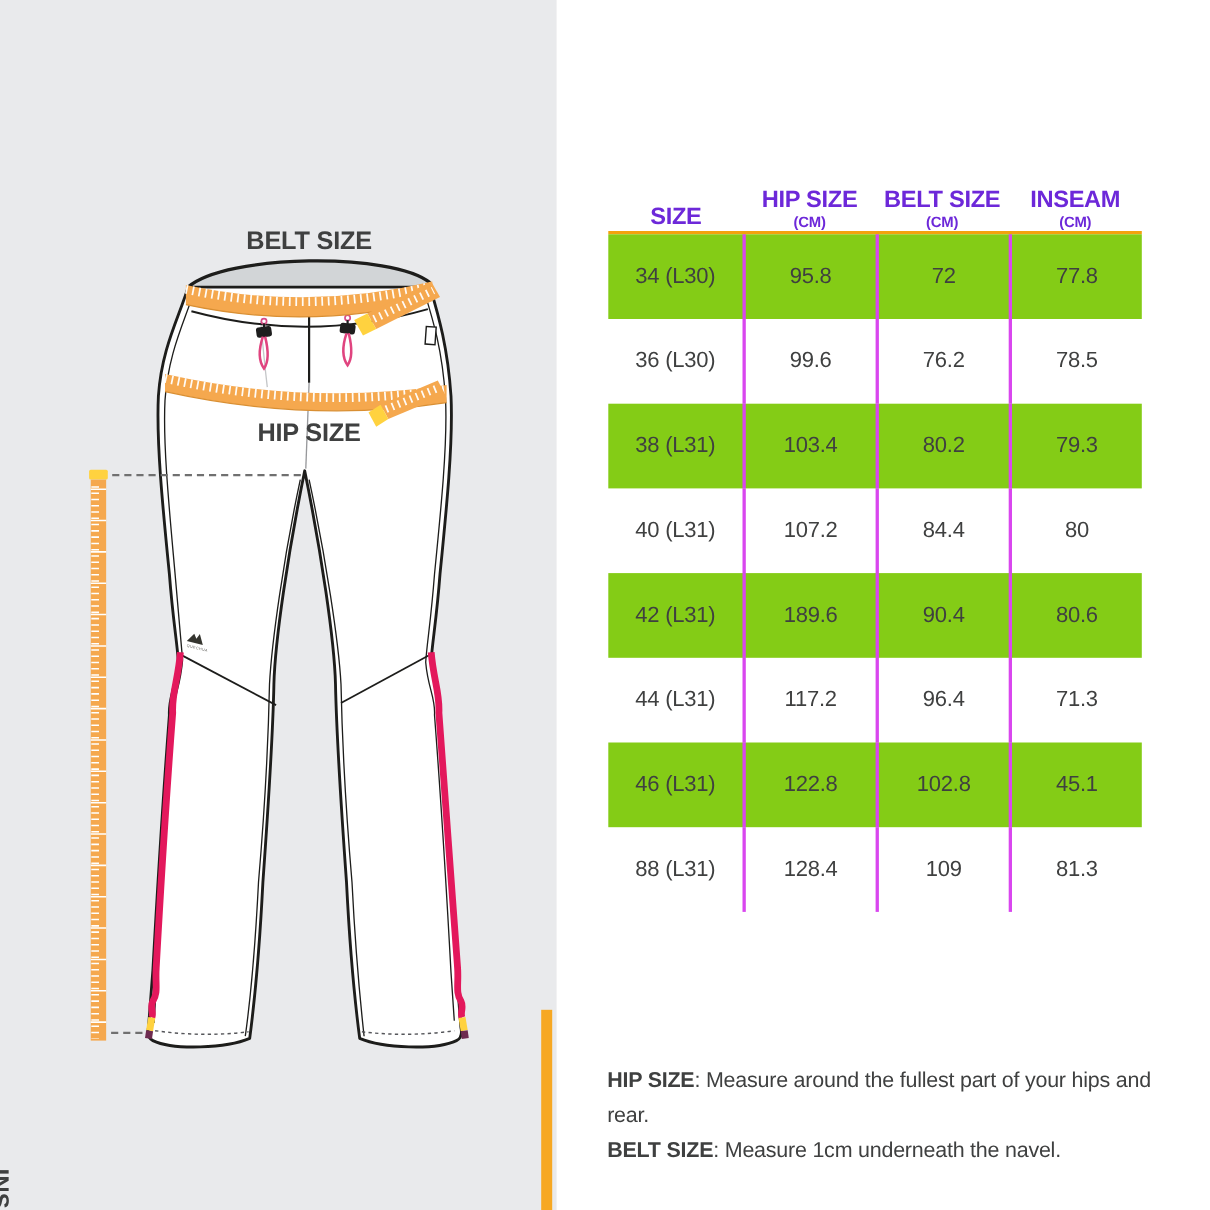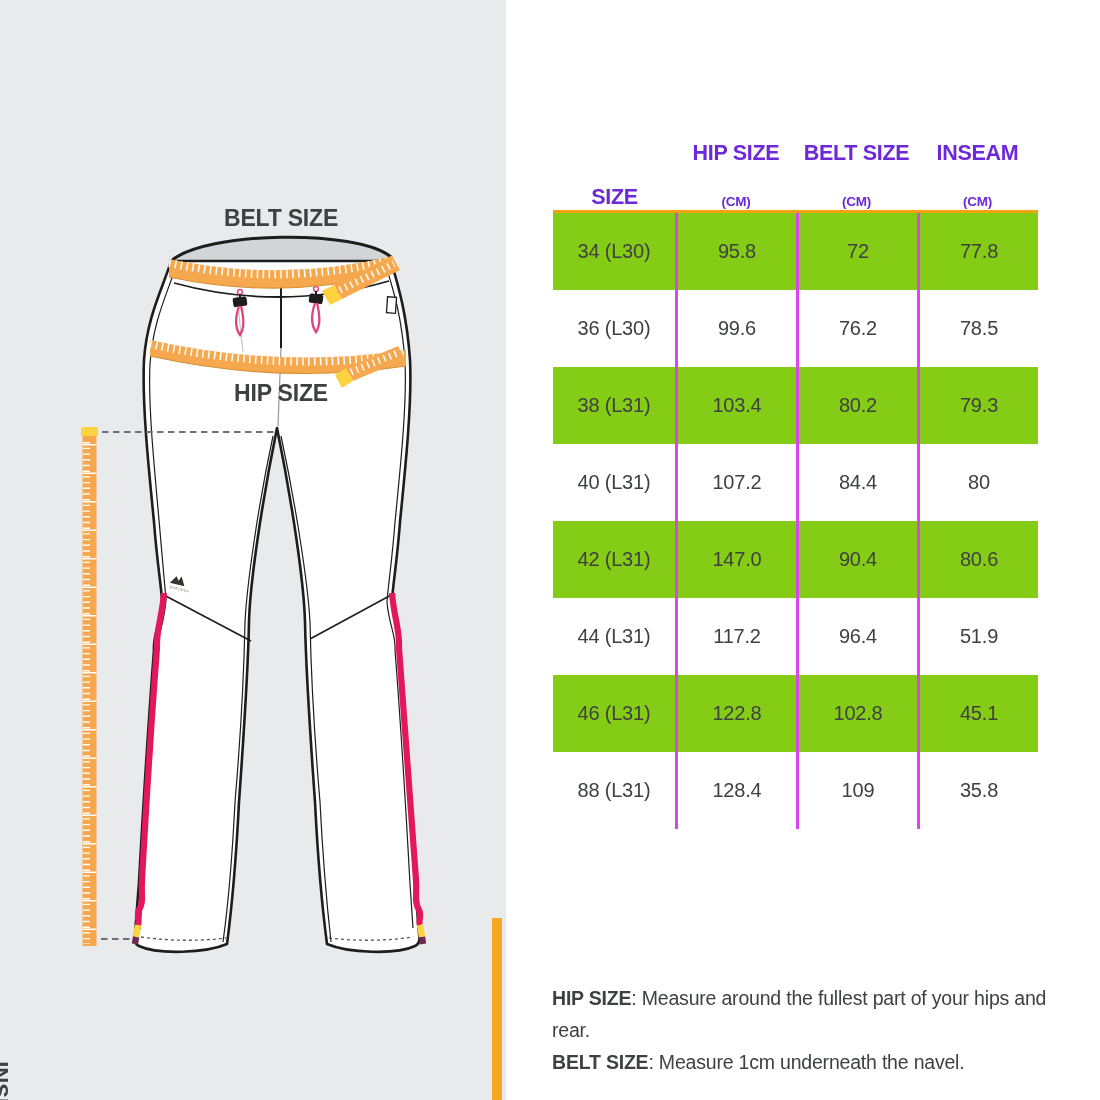--- a/index.html
+++ b/index.html
@@ -13,31 +13,31 @@
   .inseam-label{left:49px;top:655px;width:0;height:0;display:flex;align-items:center;justify-content:center;}
   .inseam-label span{display:block;transform:rotate(90deg);transform-origin:center;
     font-weight:bold;font-size:22px;color:#3F4040;letter-spacing:0px;white-space:nowrap;}
   .accent-bar{position:absolute;left:492px;top:918px;width:10px;height:182px;background:#F7A823;}
   
   .size-table{position:absolute;left:553px;top:156px;width:485px;}
   .thead{display:flex;height:54px;}
   .th{display:flex;flex-direction:column;align-items:center;justify-content:flex-end;
       color:#6d28d9;}
   .th .lbl{font-weight:bold;font-size:21.5px;line-height:26px;letter-spacing:-0.3px;}
-  .th .unit{font-weight:bold;font-size:13.5px;line-height:16px;letter-spacing:-0.2px;margin-top:28px;}
+  .th .unit{font-weight:bold;font-size:13.5px;line-height:16px;letter-spacing:-0.2px;}
   .orange-line{height:3px;background:#F2A20E;}
   .trow{display:flex;height:77px;}
   .trow.odd{background:#84cc16;}
   .td{display:flex;align-items:center;justify-content:center;font-size:20px;color:#3F4040;
       letter-spacing:-0.2px;}
   .td.b1{border-left:3px solid #d946ef;}
   .c0{width:123px;} .c1{width:120px;} .c2{width:121px;} .c3{width:121px;}
   .c1.td,.c2.td,.c3.td{width:119px;}
   
-  .notes{position:absolute;left:552px;top:966px;width:520px;color:#3F4040;margin-top:16px;}
+  .notes{position:absolute;left:552px;top:966px;width:520px;color:#3F4040;}
   .note-line{font-size:19.5px;line-height:32px;letter-spacing:-0.2px;}
   .note-line b{font-weight:bold;}
 </style>
 </head>
 <body>
 
 <div id="stage">
 
   <div class="left-panel">
     <svg width="506" height="1100" viewBox="0 0 506 1100">
@@ -200,41 +200,41 @@
           <div class="td c3 b1">79.3</div>
         </div>
         <div class="trow">
           <div class="td c0">40 (L31)</div>
           <div class="td c1 b1">107.2</div>
           <div class="td c2 b1">84.4</div>
           <div class="td c3 b1">80</div>
         </div>
         <div class="trow odd">
           <div class="td c0">42 (L31)</div>
-          <div class="td c1 b1">147.0</div>
+          <div class="td c1 b1">189.6</div>
           <div class="td c2 b1">90.4</div>
           <div class="td c3 b1">80.6</div>
         </div>
         <div class="trow">
           <div class="td c0">44 (L31)</div>
           <div class="td c1 b1">117.2</div>
           <div class="td c2 b1">96.4</div>
-          <div class="td c3 b1">51.9</div>
+          <div class="td c3 b1">71.3</div>
         </div>
         <div class="trow odd">
           <div class="td c0">46 (L31)</div>
           <div class="td c1 b1">122.8</div>
           <div class="td c2 b1">102.8</div>
           <div class="td c3 b1">45.1</div>
         </div>
         <div class="trow">
           <div class="td c0">88 (L31)</div>
           <div class="td c1 b1">128.4</div>
           <div class="td c2 b1">109</div>
-          <div class="td c3 b1">35.8</div>
+          <div class="td c3 b1">81.3</div>
         </div>
       </div>
   </div>
 
   <div class="notes" id="notes">
       <div class="note-line"><b>HIP SIZE</b>: Measure around the fullest part of your hips and rear.</div>
       <div class="note-line"><b>BELT SIZE</b>: Measure 1cm underneath the navel.</div>
     </div>
 
 </div>

